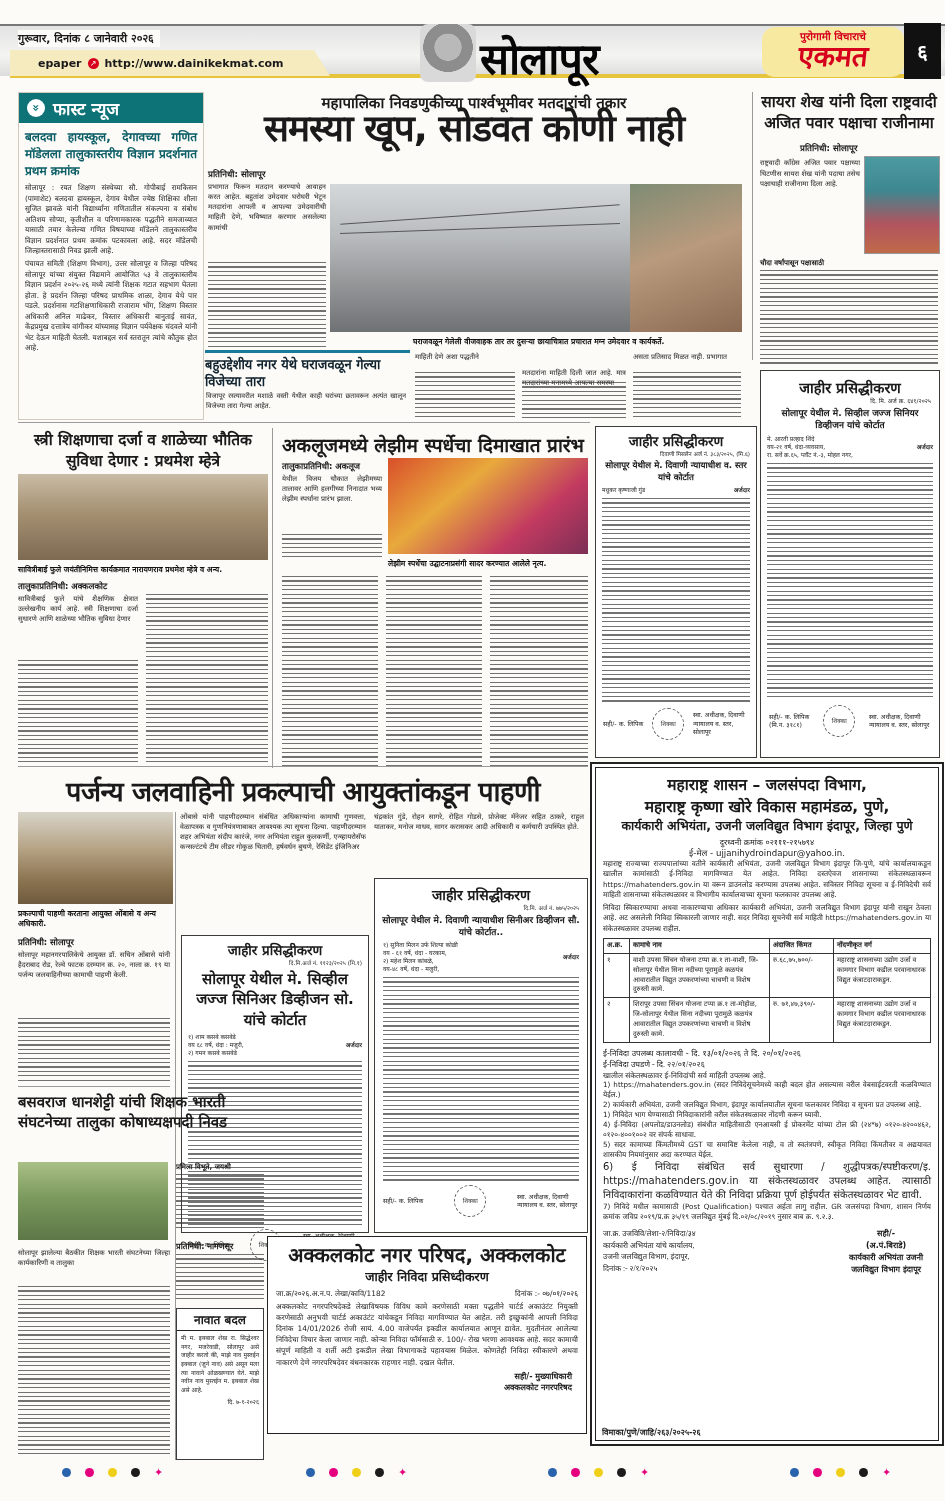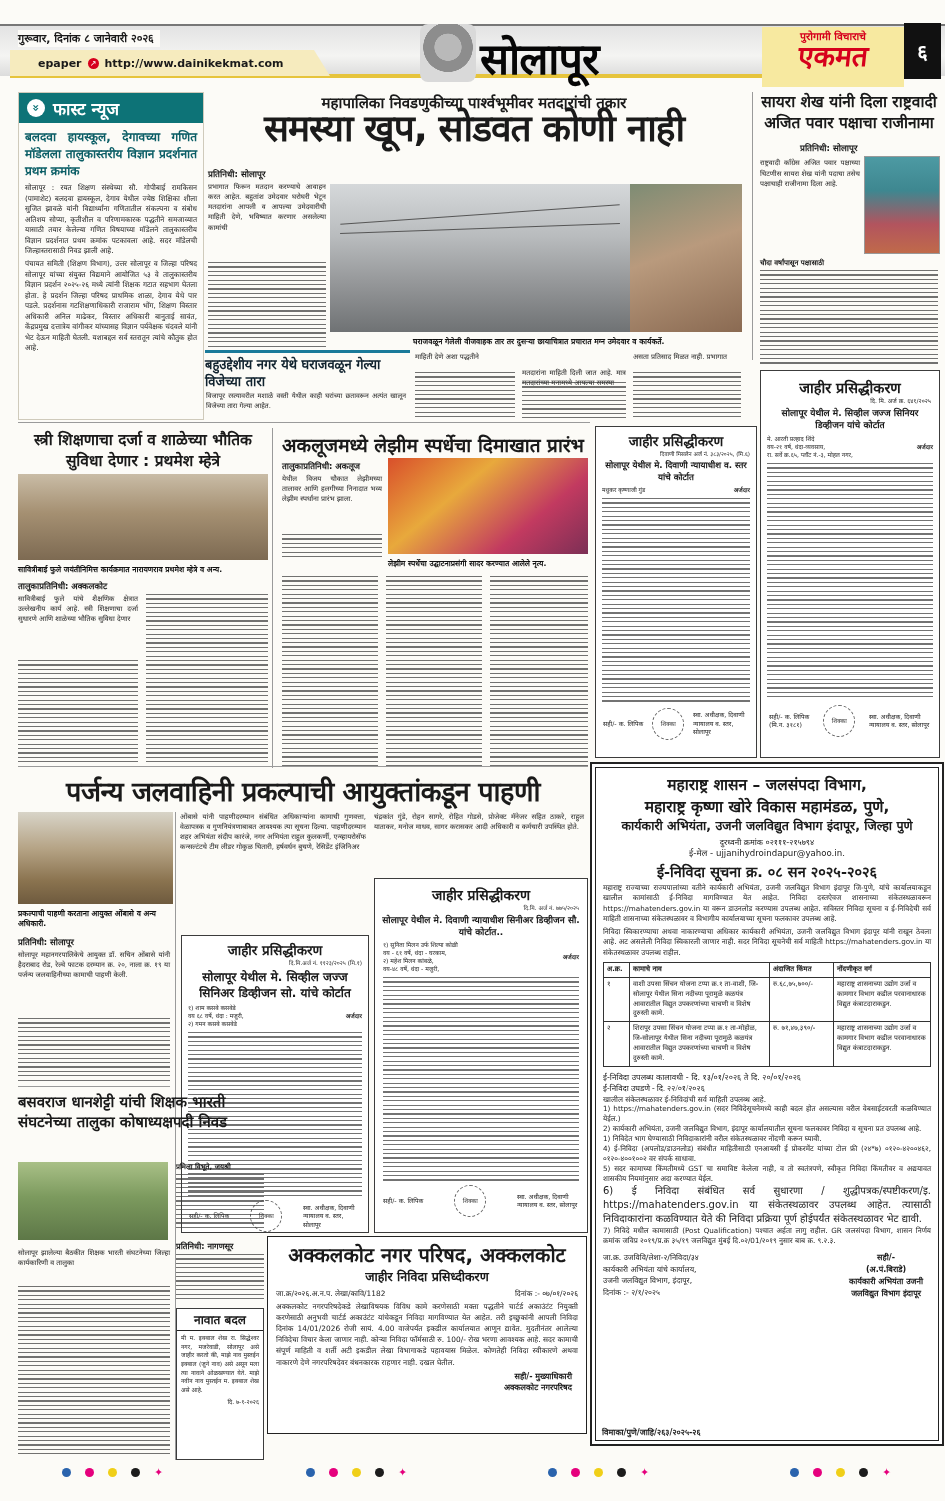--- a/index.html
+++ b/index.html
@@ -36,21 +36,21 @@
   <div class="abs" style="left:0;top:26px;width:945px;height:50px;background:linear-gradient(#e3e3e3,#f4f4f2 60%,#dcdcdc);"></div>
   <div class="abs b" style="left:18px;top:30px;font-size:11px;background:#fcfbf7;padding:0 6px 2px 0;">गुरूवार, दिनांक ८ जानेवारी २०२६</div>
   <div class="abs" style="left:10px;top:74px;width:925px;height:4px;background:#e6c43c;"></div>
   <div class="abs" style="left:10px;top:50px;width:320px;height:26px;background:#f6ebbe;clip-path:polygon(0 0,95% 0,100% 100%,0 100%);display:flex;align-items:center;gap:6px;padding-left:28px;box-sizing:border-box;">
     <span class="b" style="font-size:11px;">epaper</span>
     <span style="width:11px;height:11px;border-radius:50%;background:#d6001c;color:#fff;font-size:8px;line-height:11px;text-align:center;display:inline-block;">↗</span>
     <span class="b" style="font-size:11px;">http://www.dainikekmat.com</span>
   </div>
   <div class="abs photo" style="left:420px;top:24px;width:56px;height:58px;background:radial-gradient(circle at 50% 40%,#b9b9b9 0 30%,#8d8d8d 31% 55%,#d9d9d9 56%);border-radius:8px;"></div>
   <div class="abs b" style="left:480px;top:28px;font-size:43px;letter-spacing:-1px;color:#060606;">सोलापूर</div>
-  <div class="abs" style="left:762px;top:27px;width:142px;height:60px;background:#f7e9a0;text-align:center;">
+  <div class="abs" style="left:762px;top:27px;width:142px;height:50px;background:#f7e9a0;text-align:center;border-radius:13px;">
     <div class="b" style="font-size:10.5px;color:#d6001c;margin-top:2px;">पुरोगामी विचाराचे</div>
     <div class="b" style="font-size:28px;color:#d6001c;line-height:1;transform:skewX(-6deg);">एकमत</div>
   </div>
   <div class="abs" style="left:904px;top:23px;width:37px;height:56px;background:#111;color:#fff;display:flex;align-items:center;justify-content:center;">
     <span class="b" style="font-size:20px;">६</span>
   </div>
 
   <div class="abs" style="left:18px;top:92px;width:184px;height:326px;border:1px solid #cfcabb;">
     <div style="height:30px;background:#0d7377;display:flex;align-items:center;gap:8px;padding-left:8px;">
       <span style="width:18px;height:18px;border-radius:50%;background:#fff;color:#0d7377;font-weight:bold;display:inline-flex;align-items:center;justify-content:center;font-size:12px;transform:rotate(90deg);">»</span>
@@ -155,21 +155,21 @@
   <div class="abs b" style="left:18px;top:936px;font-size:8.4px;">प्रतिनिधी: सोलापूर</div>
   <div class="abs jt" style="left:18px;top:950px;width:152px;font-size:7px;line-height:1.45;">सोलापूर महानगरपालिकेचे आयुक्त डॉ. सचिन ओंबासे यांनी हैदराबाद रोड, रेल्वे फाटक दरम्यान क्र. २०, नाला क्र. १९ या पर्जन्य जलवाहिनीच्या कामाची पाहणी केली.</div>
   <div class="abs tl" style="left:18px;top:1018px;width:152px;height:64px;"></div>
   <div class="abs jt" style="left:180px;top:812px;width:186px;font-size:7px;line-height:1.45;">ओंबासे यांनी पाहणीदरम्यान संबंधित अधिकाऱ्यांना कामाची गुणवत्ता, वेळापत्रक व गुणनियंत्रणाबाबत आवश्यक त्या सूचना दिल्या. पाहणीदरम्यान शहर अभियंता संदीप कारंजे, नगर अभियंता राहुल कुलकर्णी, एन्व्हायरोसॅफ कन्सल्टंटचे टीम लीडर गोकुळ चितारी, हर्षवर्धन बुचणे, रेसिडेंट इंजिनिअर</div>
   <div class="abs jt" style="left:374px;top:812px;width:210px;font-size:7px;line-height:1.45;">चंद्रकांत गुंडे, रोहन सागरे, रोहित गोडसे, प्रोजेक्ट मॅनेजर सहित ठाकरे, राहुल याताकर, मनोज माधव, सागर करासकर आदी अधिकारी व कर्मचारी उपस्थित होते.</div>
   <div class="abs hair" style="left:175px;top:812px;width:1px;height:648px;"></div>
 
   <div class="abs box" style="left:181px;top:935px;width:186px;height:296px;">
     <div class="b ctr" style="font-size:13.5px;margin-top:5px;">जाहीर प्रसिद्धीकरण</div>
     <div style="font-size:5.8px;text-align:right;padding-right:6px;">दि.मि.अर्ज नं. ११२३/२०२५ (मि.१)</div>
-    <div class="b ctr" style="font-size:12px;line-height:1.35;padding:2px 5px;text-align:center;">सोलापूर येथील मे. सिव्हील जज्ज सिनिअर डिव्हीजन सो. यांचे कोर्टात</div>
+    <div class="b ctr" style="font-size:15px;line-height:1.35;padding:2px 5px;text-align:center;">सोलापूर येथील मे. सिव्हील जज्ज सिनिअर डिव्हीजन सो. यांचे कोर्टात</div>
     <div style="display:flex;padding:1px 6px 0;">
       <div style="flex:1;">
         <div style="font-size:6px;">१) शाम कसबे कसबेडे</div>
         <div style="font-size:6px;">वय ६८ वर्षे, धंदा : मजुरी,</div>
         <div style="font-size:6px;">२) गमन कसबे कसबेडे</div>
       </div>
       <div class="b" style="font-size:6px;align-self:center;">अर्जदार</div>
     </div>
     <div class="tl" style="margin:4px 6px;height:164px;"></div>
     <div class="stamprow" style="padding:0 7px;">
@@ -230,21 +230,20 @@
     </div>
   </div>
 
   <div class="abs" style="left:590px;top:762px;width:350px;height:680px;border:2px solid #222;background:#fff;">
     <div style="position:absolute;left:3px;top:3px;right:3px;bottom:3px;border:1px solid #222;padding:5px 7px;box-sizing:border-box;">
       <div class="b ctr" style="font-size:15.5px;">महाराष्ट्र शासन – जलसंपदा विभाग,</div>
       <div class="b ctr" style="font-size:15.5px;">महाराष्ट्र कृष्णा खोरे विकास महामंडळ, पुणे,</div>
       <div class="b ctr" style="font-size:12.5px;">कार्यकारी अभियंता, उजनी जलविद्युत विभाग इंदापूर, जिल्हा पुणे</div>
       <div class="ctr" style="font-size:8px;margin-top:2px;">दुरध्वनी क्रमांक ०२१११-२१५७९४</div>
       <div class="ctr" style="font-size:8.6px;">ई-मेल - ujjanihydroindapur@yahoo.in.</div>
-      <div class="b ctr" style="font-size:14.5px;margin:2px 0;">ई-निविदा सूचना क्र. ०८ सन २०२५-२०२६</div>
       <div class="jt" style="font-size:7.2px;line-height:1.45;">महाराष्ट्र राज्याच्या राज्यपालांच्या वतीने कार्यकारी अभियंता, उजनी जलविद्युत विभाग इंदापूर जि-पुणे, यांचे कार्यालयाकडून खालील कामांसाठी ई-निविदा मागविण्यात येत आहेत. निविदा दस्तऐवज शासनाच्या संकेतस्थळावरून https://mahatenders.gov.in या वरून डाउनलोड करण्यास उपलब्ध आहेत. सविस्तर निविदा सूचना व ई-निविदेची सर्व माहिती शासनाच्या संकेतस्थळावर व विभागीय कार्यालयाच्या सूचना फलकावर उपलब्ध आहे.</div>
       <div class="jt" style="font-size:7.2px;line-height:1.45;margin-top:2px;">निविदा स्विकारण्याचा अथवा नाकारण्याचा अधिकार कार्यकारी अभियंता, उजनी जलविद्युत विभाग इंदापूर यांनी राखून ठेवला आहे. अट असलेली निविदा स्विकारली जाणार नाही. सदर निविदा सूचनेची सर्व माहिती https://mahatenders.gov.in या संकेतस्थळावर उपलब्ध राहील.</div>
       <div class="ttable" style="margin-top:4px;">
         <div class="b">अ.क्र.</div>
         <div class="b">कामाचे नाव</div>
         <div class="b">अंदाजित किंमत</div>
         <div class="b">नोंदणीकृत वर्ग</div>
         <div>१</div>
         <div>वाशी उपसा सिंचन योजना टप्पा क्र.१ ता-वाशी, जि-सोलापूर येथील सिना नदीच्या पूरामुळे कळयंत्र आवारातील विद्युत उपकरणांच्या चाचणी व विशेष दुरुस्ती कामे.</div>
         <div>रु.६८,७५,७००/-</div>
@@ -256,23 +255,23 @@
       </div>
       <div style="font-size:8px;margin-top:4px;">ई-निविदा उपलब्ध कालावधी  - दि. १३/०१/२०२६ ते दि. २०/०१/२०२६</div>
       <div style="font-size:8px;font-family:Liberation Serif, serif;">ई-निविदा उघडणे  - दि. २२/०१/२०२६</div>
       <div style="font-size:7.4px;margin-top:1px;">खालील संकेतस्थळावर ई-निविदांची सर्व माहिती उपलब्ध आहे.</div>
       <div class="jt" style="font-size:7.2px;line-height:1.4;">1) https://mahatenders.gov.in (सदर निविदेसूचनेमध्ये काही बदल होत असल्यास वरील वेबसाईटवरती कळविण्यात येईल.)</div>
       <div class="jt" style="font-size:7.2px;line-height:1.4;">2) कार्यकारी अभियंता, उजनी जलविद्युत विभाग, इंदापूर कार्यालयातील सूचना फलकावर निविदा व सूचना प्रत उपलब्ध आहे.</div>
       <div class="jt" style="font-size:7.2px;line-height:1.4;">1) निविदेत भाग घेण्यासाठी निविदाकारांनी वरील संकेतस्थळावर नोंदणी करून घ्यावी.</div>
       <div class="jt" style="font-size:7.2px;line-height:1.4;">4) ई-निविदा (अपलोड/डाउनलोड) संबंधीत माहितीसाठी एनआयसी ई प्रोकरमेंट यांच्या टोल फ्री (२४*७) ०१२०-४२००४६२, ०१२०-४००१००२ वर संपर्क साधावा.</div>
       <div class="jt" style="font-size:7.2px;line-height:1.4;">5) सदर कामाच्या किंमतीमध्ये GST चा समाविष्ट केलेला नाही, व तो स्वतंत्रपणे, स्वीकृत निविदा किंमतीवर व अद्ययावत शासकीय नियमांनुसार अदा करण्यात येईल.</div>
       <div class="jt" style="font-size:10px;line-height:1.4;">6) ई निविदा संबंधित सर्व सुधारणा / शुद्धीपत्रक/स्पष्टीकरण/इ. https://mahatenders.gov.in या संकेतस्थळावर उपलब्ध आहेत. त्यासाठी निविदाकारांना कळविण्यात येते की निविदा प्रक्रिया पूर्ण होईपर्यंत संकेतस्थळावर भेट द्यावी.</div>
-      <div class="jt" style="font-size:7.2px;line-height:1.4;">7) निविदे मधील कामासाठी (Post Qualification) पश्चात अर्हता लागु राहील. GR जलसंपदा विभाग, शासन निर्णय क्रमांक जविप्र २०१९/प्र.क्र ३५/१९ जलविद्युत मुंबई दि.०२/01/२०१९ नुसार बाब क्र. ९.२.३.</div>
+      <div class="jt" style="font-size:7.2px;line-height:1.4;">7) निविदे मधील कामासाठी (Post Qualification) पश्चात अर्हता लागु राहील. GR जलसंपदा विभाग, शासन निर्णय क्रमांक जविप्र २०१९/प्र.क्र ३५/१९ जलविद्युत मुंबई दि.०२/०८/२०१९ नुसार बाब क्र. ९.२.३.</div>
       <div style="display:flex;justify-content:space-between;margin-top:6px;">
-        <div style="font-size:7.6px;line-height:1.5;">
+        <div style="font-size:7.6px;line-height:1.5;font-family:Liberation Serif, serif;">
           <div>जा.क्र. उजविवि/लेशा-२/निविदा/३४</div>
           <div>कार्यकारी अभियंता यांचे कार्यालय,</div>
           <div>उजनी जलविद्युत विभाग, इंदापूर,</div>
           <div>दिनांक :- २/१/२०२५</div>
         </div>
         <div class="b ctr" style="font-size:8px;line-height:1.5;padding-right:8px;">
           <div>सही/-</div>
           <div>(अ.पं.बिराडे)</div>
           <div>कार्यकारी अभियंता उजनी</div>
           <div>जलविद्युत विभाग इंदापूर</div>

